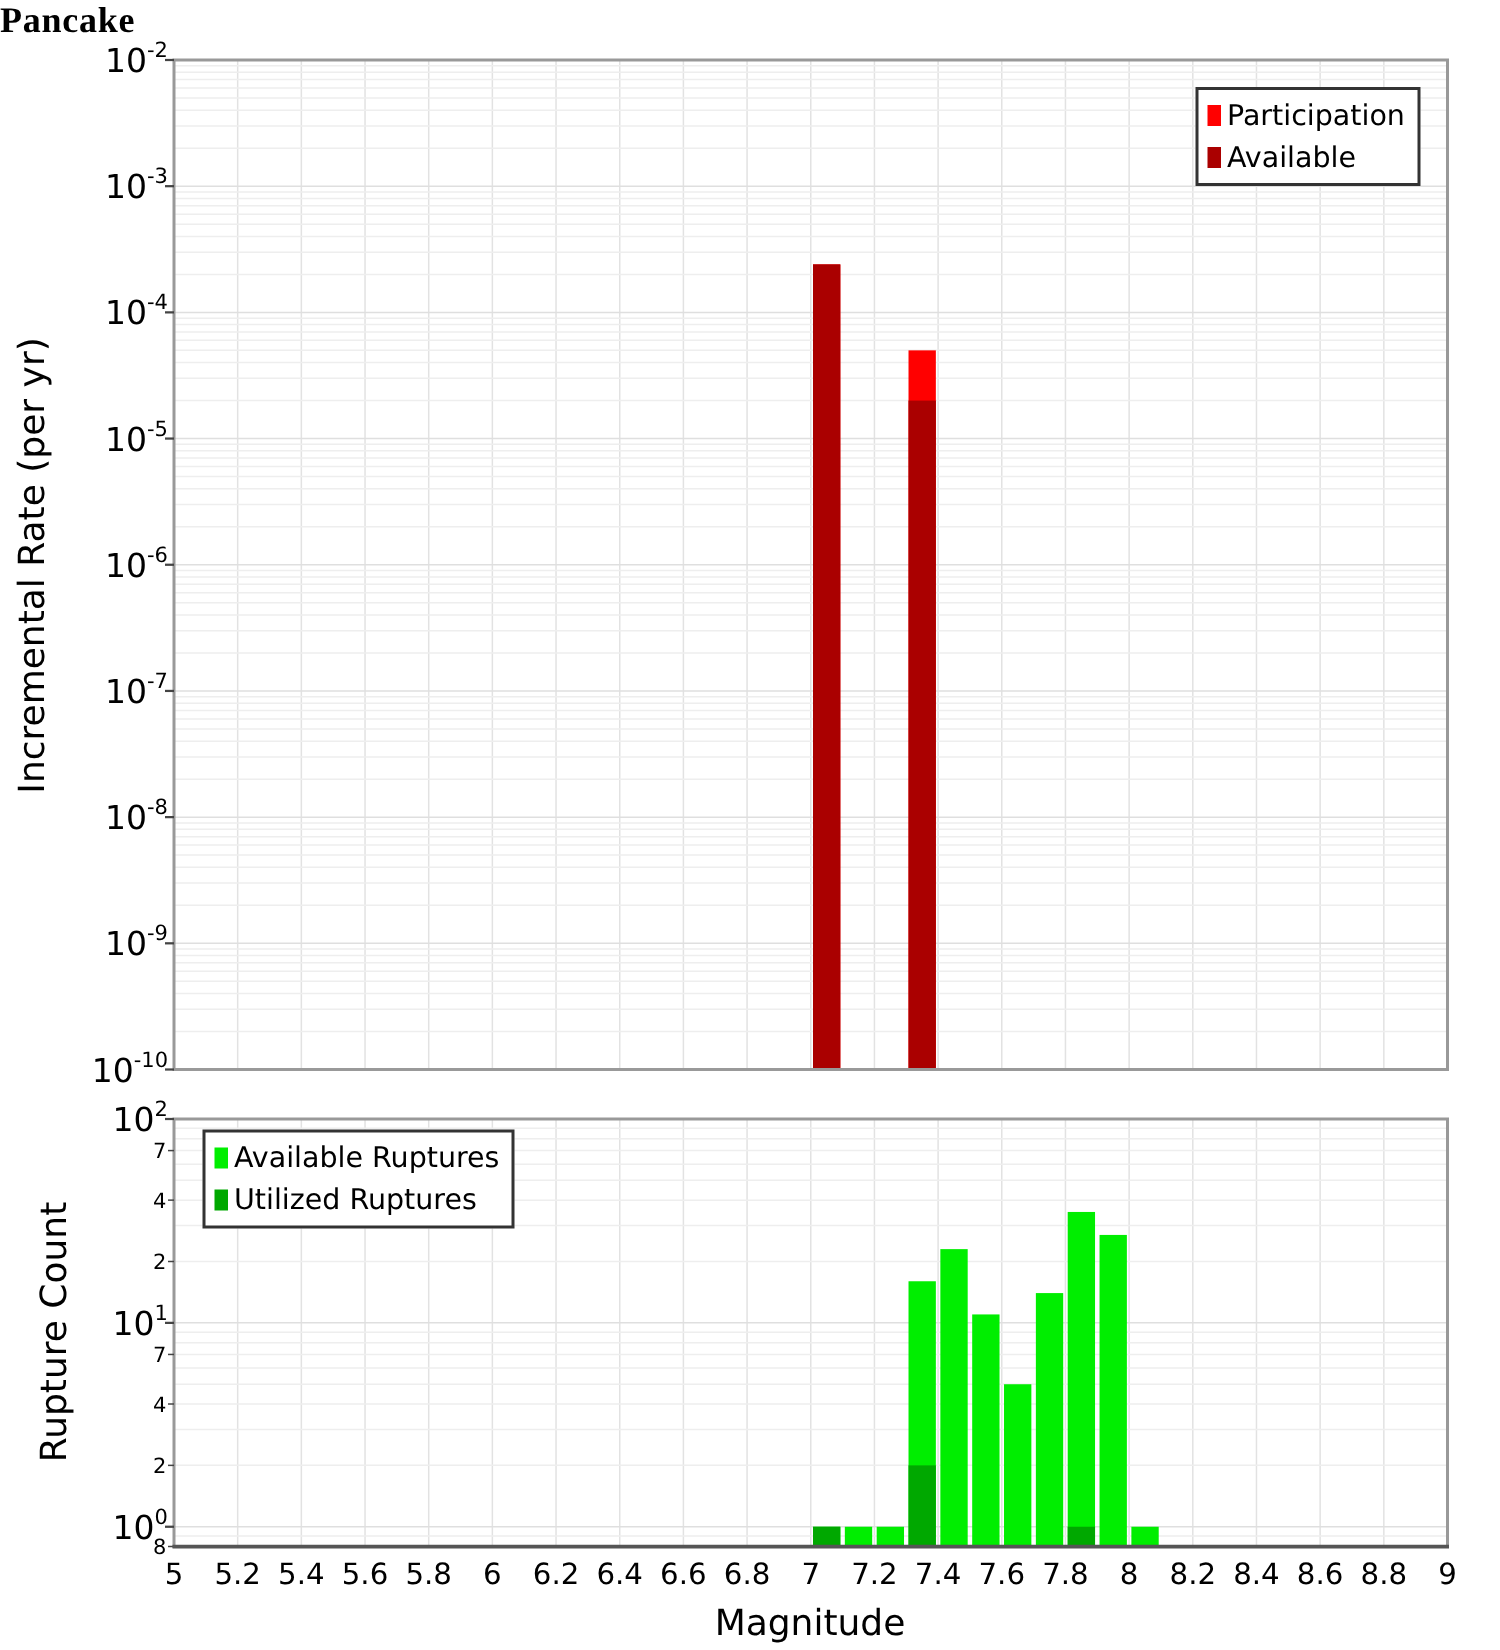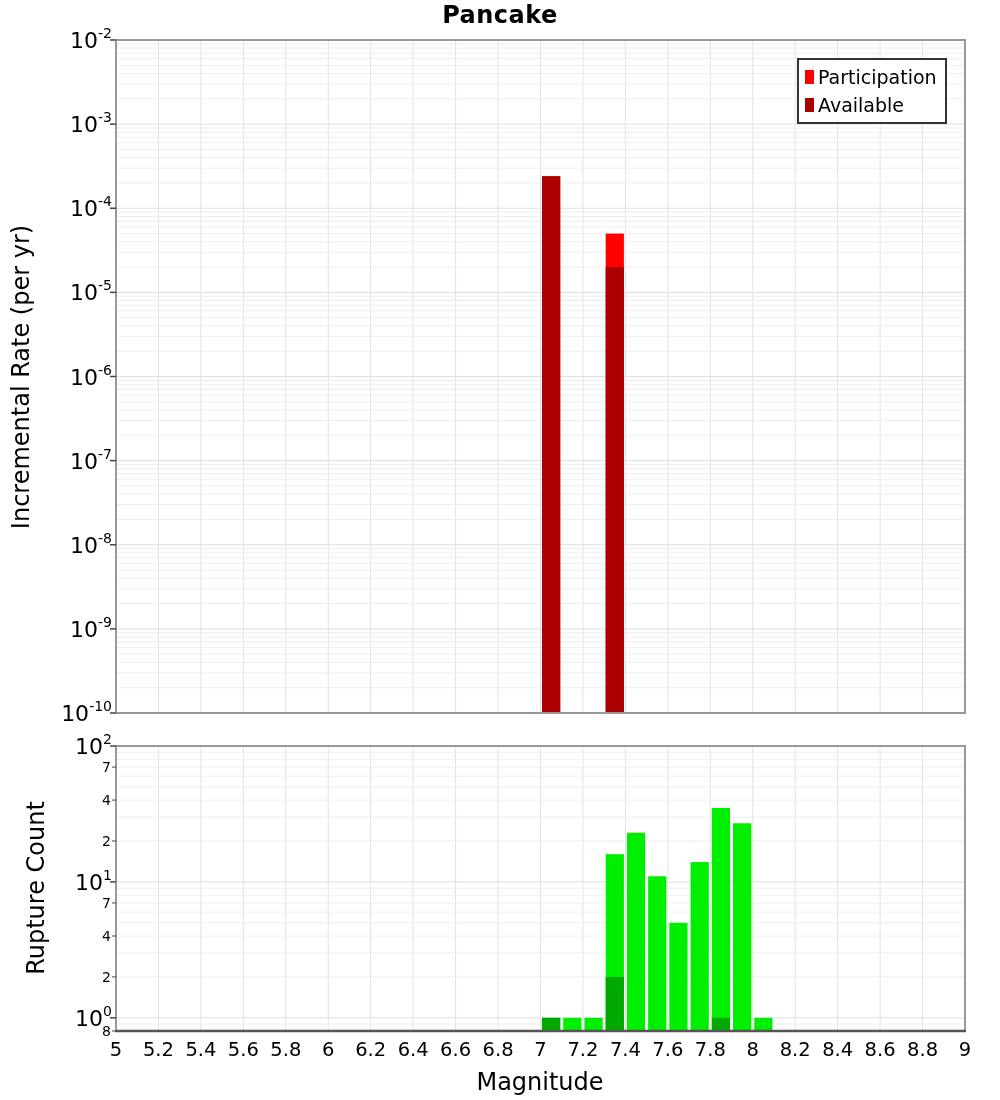--- a/index.html
+++ b/index.html
@@ -2,22 +2,22 @@
 <html><head>
 <meta charset="utf-8">
 <style>
   html,body{margin:0;padding:0;background:#fff;}
   #figure{
     position:relative;width:1000px;height:1100px;background:#ffffff;
     font-family:"DejaVu Sans","Liberation Sans",sans-serif;overflow:hidden;color:#000;
   }
   #plot{position:absolute;left:0;top:0;}
   .chart-title{
-    position:absolute;left:0;top:1px;width:1000px;text-align:center;
-    font-size:24px;font-weight:bold;letter-spacing:0.5px;
+    position:absolute;left:0;top:1px;width:1000px;
+    font-size:24px;font-weight:bold;letter-spacing:0.5px;font-family:Liberation Serif, serif;
   }
   .vlabel{
     position:absolute;white-space:nowrap;font-size:24px;
     transform:translate(-50%,-50%) rotate(-90deg);
   }
   .xlabel{
     position:absolute;left:0;top:1068px;width:1080px;text-align:center;font-size:24px;
   }
   .legend{
     position:absolute;background:#ffffff;border:2px solid #333333;
@@ -268,14 +268,24 @@
     <div class="legend-row">
       <span class="swatch" style="background: rgb(255, 0, 0);"></span>
       <span>Participation</span>
     </div>
     <div class="legend-row">
       <span class="swatch" style="background: rgb(170, 0, 0);"></span>
       <span>Available</span>
     </div>
   </div>
 
+  <div class="legend legend-bottom">
+    <div class="legend-row">
+      <span class="swatch" style="background: rgb(0, 238, 0);"></span>
+      <span>Available Ruptures</span>
+    </div>
+    <div class="legend-row">
+      <span class="swatch" style="background: rgb(0, 168, 0);"></span>
+      <span>Utilized Ruptures</span>
+    </div>
+  </div>
 
 </div>
 
 </body></html>

